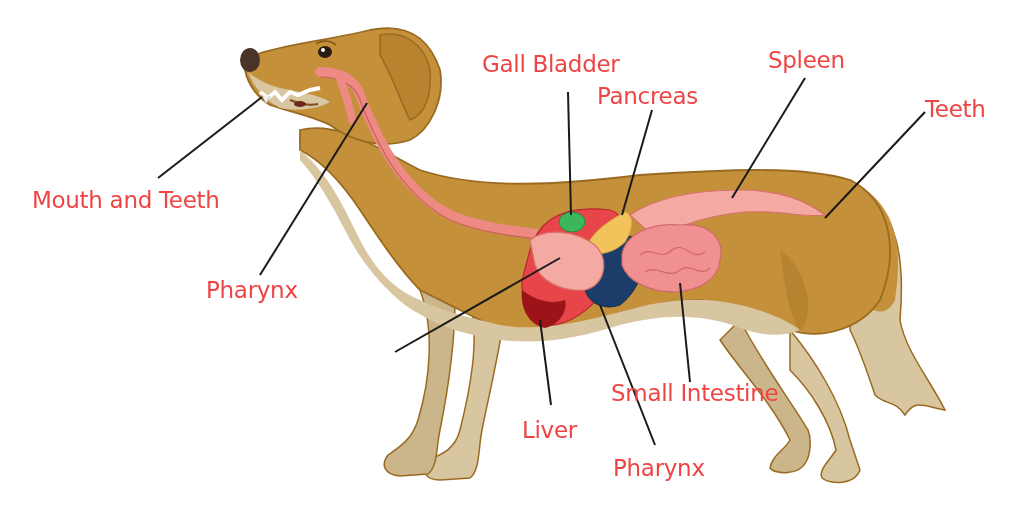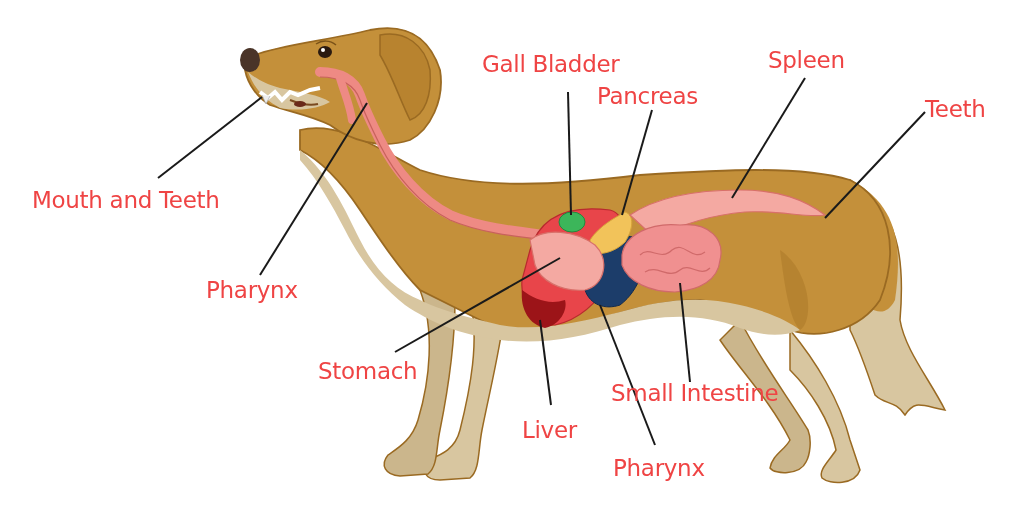--- a/index.html
+++ b/index.html
@@ -98,21 +98,20 @@
       <line x1="680" y1="283" x2="690" y2="382"></line>
       <line x1="568" y1="92" x2="571" y2="215"></line>
       <line x1="652" y1="110" x2="622" y2="215"></line>
       <line x1="805" y1="78" x2="732" y2="198"></line>
       <line x1="925" y1="112" x2="825" y2="218"></line>
     </g>
   </svg>
 
   <div class="label" style="left:32px; top:189px;">Mouth and Teeth</div>
   <div class="label" style="left:206px; top:279px;">Pharynx</div>
-  <div class="label" style="left:318px; top:360px;">Stomach</div>
   <div class="label" style="left:522px; top:419px;">Liver</div>
   <div class="label" style="left:613px; top:457px;">Pharynx</div>
   <div class="label" style="left:611px; top:382px;">Small Intestine</div>
   <div class="label" style="left:482px; top:53px;">Gall Bladder</div>
   <div class="label" style="left:597px; top:85px;text-align:center;">Pancreas</div>
   <div class="label" style="left:768px; top:49px;">Spleen</div>
   <div class="label" style="left:925px; top:98px;">Teeth</div>
 </div>
 
 </body></html>

